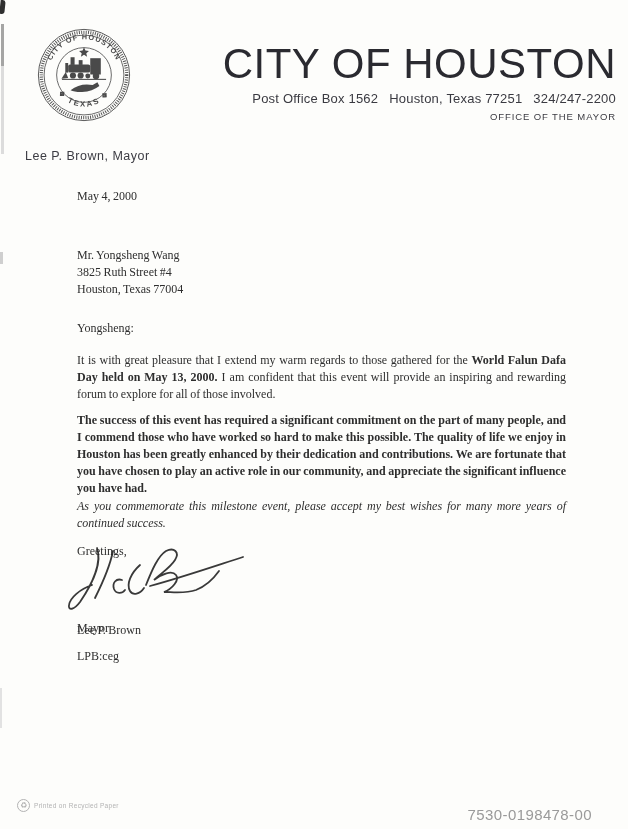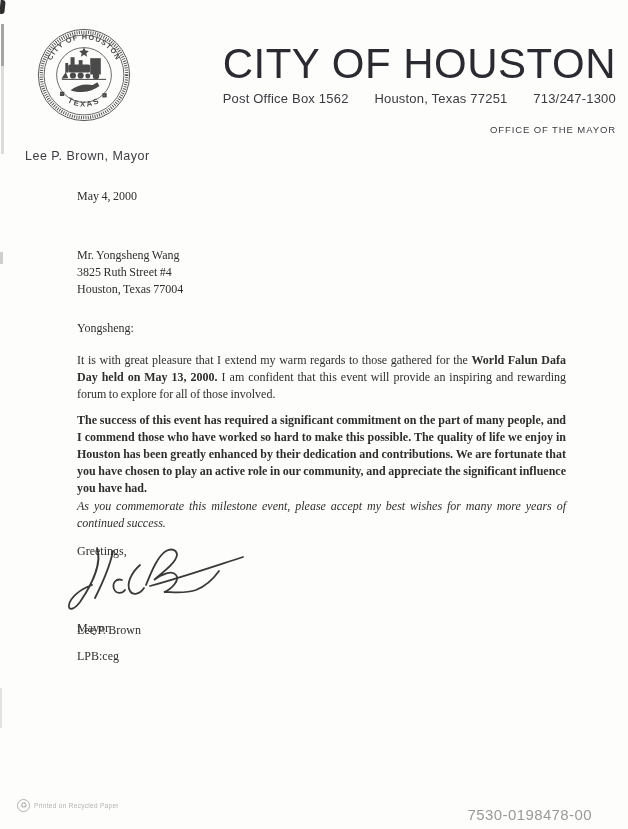--- a/index.html
+++ b/index.html
@@ -25,25 +25,25 @@
   .mayor-caption{
     position:absolute;left:25px;top:129px;
     font-size:12.5px;letter-spacing:.5px;color:#3c3c43;margin-top:20px;
   }
   .title-block{position:absolute;right:12px;top:44px;text-align:right;}
   .main-title{
     margin:0;font-size:42px;font-weight:400;line-height:40px;
     letter-spacing:.5px;color:#2a2a30;white-space:nowrap;
   }
   .address-row{
-    margin-top:7px;display:flex;justify-content:space-between;gap:11px;
+    margin-top:7px;display:flex;justify-content:flex-end;gap:11px;
     font-size:13px;color:#3a3a41;letter-spacing:.2px;white-space:nowrap;
   }
   .office-line{
-    margin-top:18px;font-size:9.5px;letter-spacing:.9px;color:#3a3a41;
+    margin-top:5px;font-size:9.5px;letter-spacing:.9px;color:#3a3a41;
   }
 
   
   .serif{
     font-family:"Liberation Serif","DejaVu Serif",serif;
     font-size:12px;line-height:17px;color:#2e2e2e;word-spacing:-0.5px;
   }
   .abs{position:absolute;left:77px;}
   .date-line{top:188px;}
   .recipient-block{top:247px;}
@@ -122,21 +122,21 @@
     <path fill="#4a4a4a" d="M36,66 Q46,58 59,60.5 L64,57.5 L66,61.5 Q59,67 48,67.8 Q40,68 36,66 Z"></path>
   </svg>
 
   <div class="mayor-caption">Lee P. Brown, Mayor</div>
 
   <div class="title-block">
     <h1 class="main-title">CITY OF HOUSTON</h1>
     <div class="address-row">
         <span>Post Office Box 1562</span>
         <span>Houston, Texas 77251</span>
-        <span>713/247-1300</span>
+        <span>324/247-2200</span>
       </div>
     <div class="office-line">OFFICE OF THE MAYOR</div>
   </div>
 
   <div class="serif abs date-line">May 4, 2000</div>
 
   <div class="serif abs recipient-block">
       <div>Mr. Yongsheng Wang</div>
       <div>3825 Ruth Street #4</div>
       <div>Houston, Texas 77004</div>

